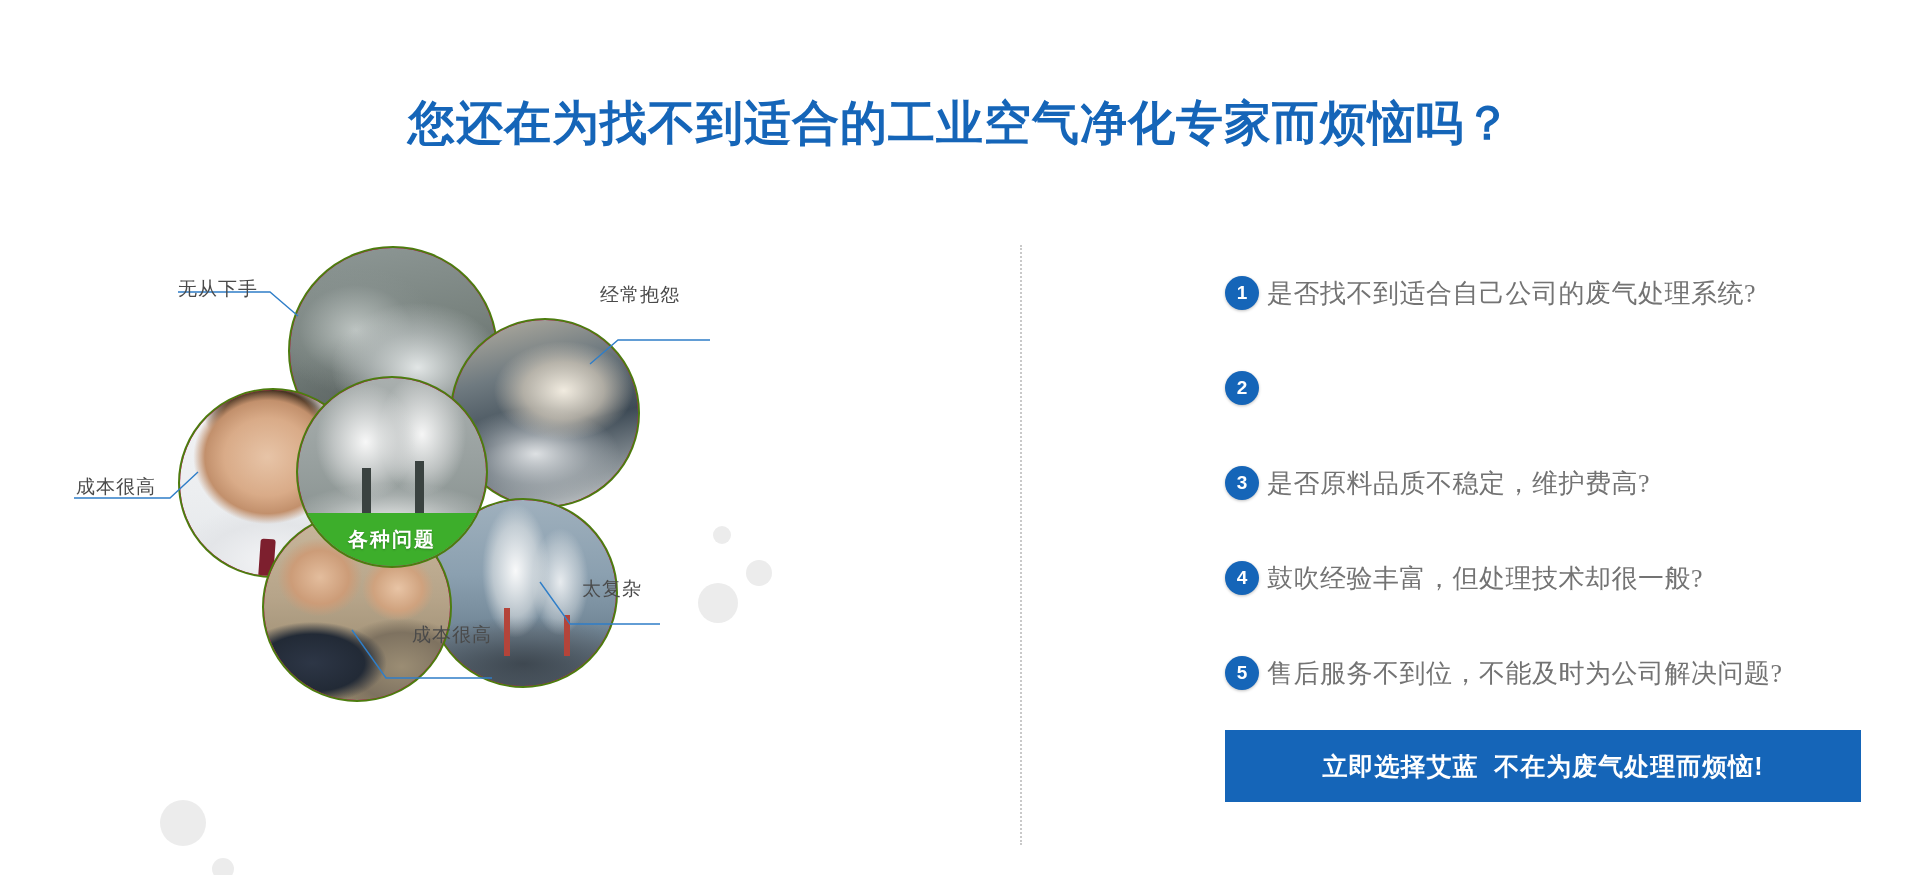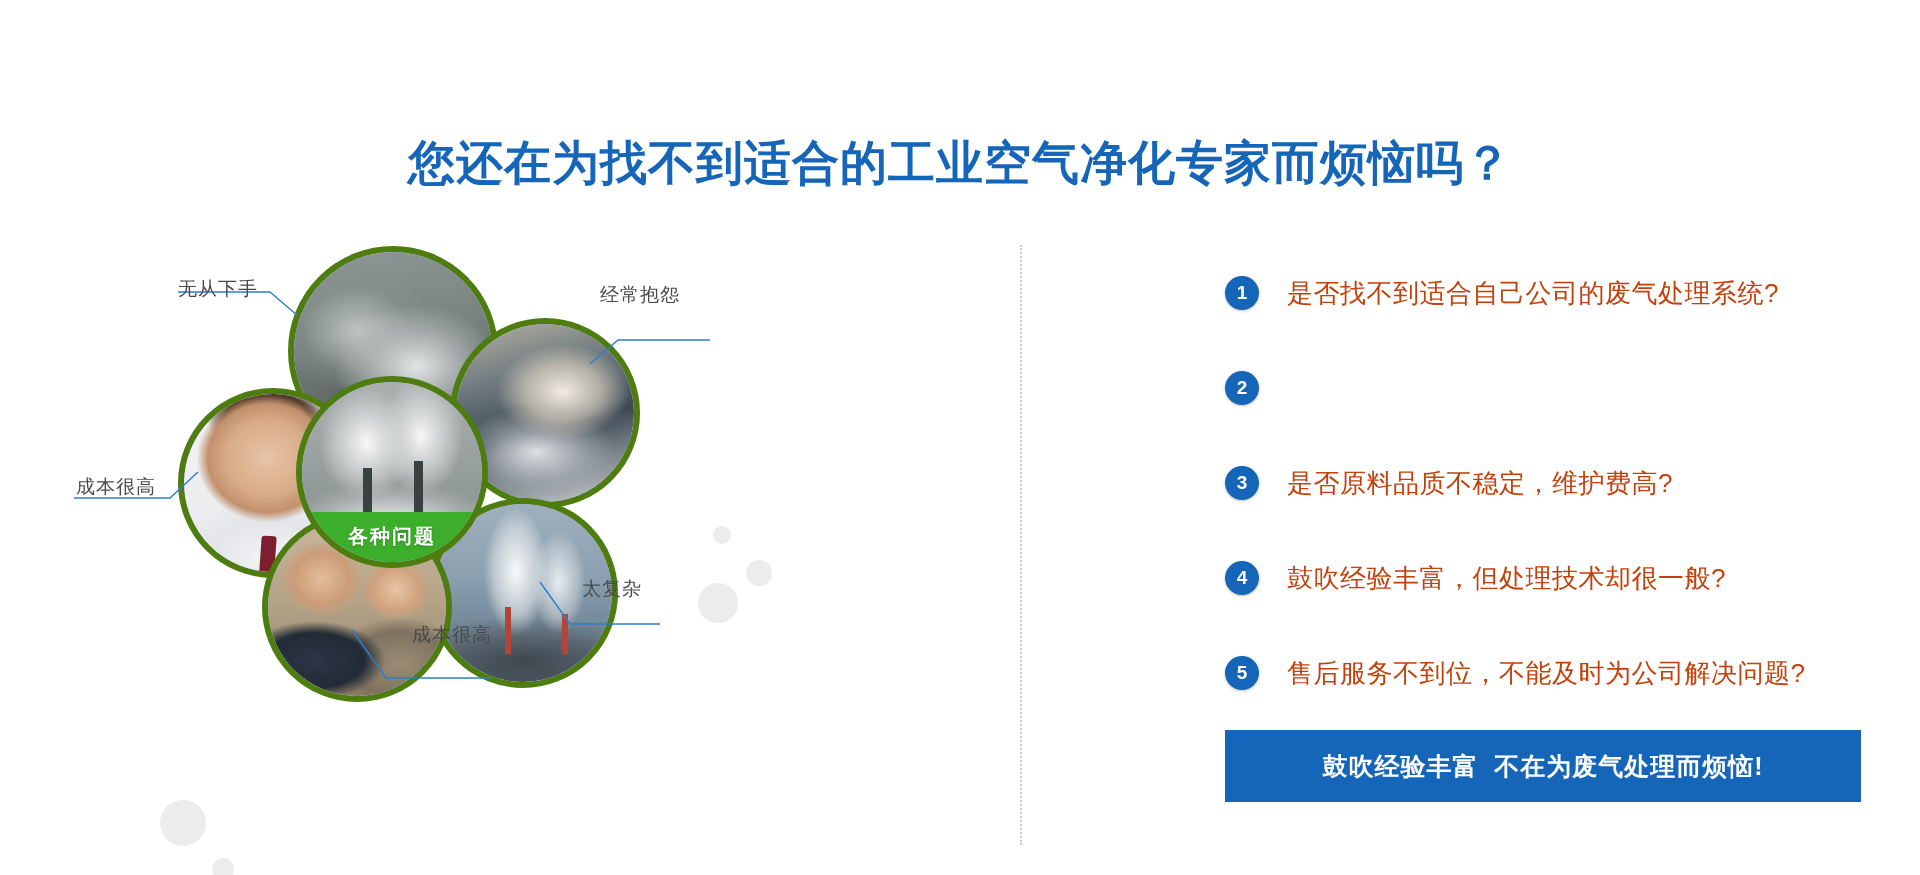--- a/index.html
+++ b/index.html
@@ -18,35 +18,34 @@
   
   .headline {
     position: absolute;
     top: 92px; left: 0; width: 1920px;
     text-align: center;
     font-size: 47px;
     font-weight: bold;
     letter-spacing: 1px;
     color: #1565b8;
     white-space: nowrap;
-    margin-top: 40px;
   }
 
   
   .diagram {
     position: absolute;
     left: 0; top: 230px;
     width: 1010px; height: 640px;
   }
   .circle {
     position: absolute;
     border-radius: 50%;
-    border: 6px solid #4d7c0f;
+    border: 2px solid #4d7c0f;
     overflow: hidden;
-    background: #c4b5fd;
+    background: #be185d;
   }
   .circle .photo {
     position: absolute;
     inset: 0;
     border-radius: 50%;
   }
 
   
   .ph-smoke-dark {
     background:
@@ -176,25 +175,26 @@
     background: #1565b8;
     color: #ffffff;
     font-size: 19px;
     font-weight: bold;
     display: flex;
     align-items: center;
     justify-content: center;
     box-shadow: 0 1px 3px rgba(0,0,0,.25);
   }
   .qtext {
-    margin-left: 28px;
+    margin-left: 8px;
     font-size: 26px;
-    color: #c2410c;
+    color: #737373;
     letter-spacing: .5px;
     white-space: nowrap;
+    font-family: Liberation Serif, serif;
   }
 
   
   .cta {
     position: absolute;
     left: 1225px; top: 730px;
     width: 636px; height: 72px;
     background: #1565b8;
     display: flex;
     align-items: center;
@@ -309,16 +309,16 @@
       <div class="qnum">4</div>
       <div class="qtext">鼓吹经验丰富，但处理技术却很一般?</div>
     </div>
     <div class="qitem">
       <div class="qnum">5</div>
       <div class="qtext">售后服务不到位，不能及时为公司解决问题?</div>
     </div>
   </div>
 
   <div class="cta">
-    <span>鼓吹经验丰富  不在为废气处理而烦恼!</span>
+    <span>立即选择艾蓝  不在为废气处理而烦恼!</span>
   </div>
 
 </div>
 
 </body></html>

